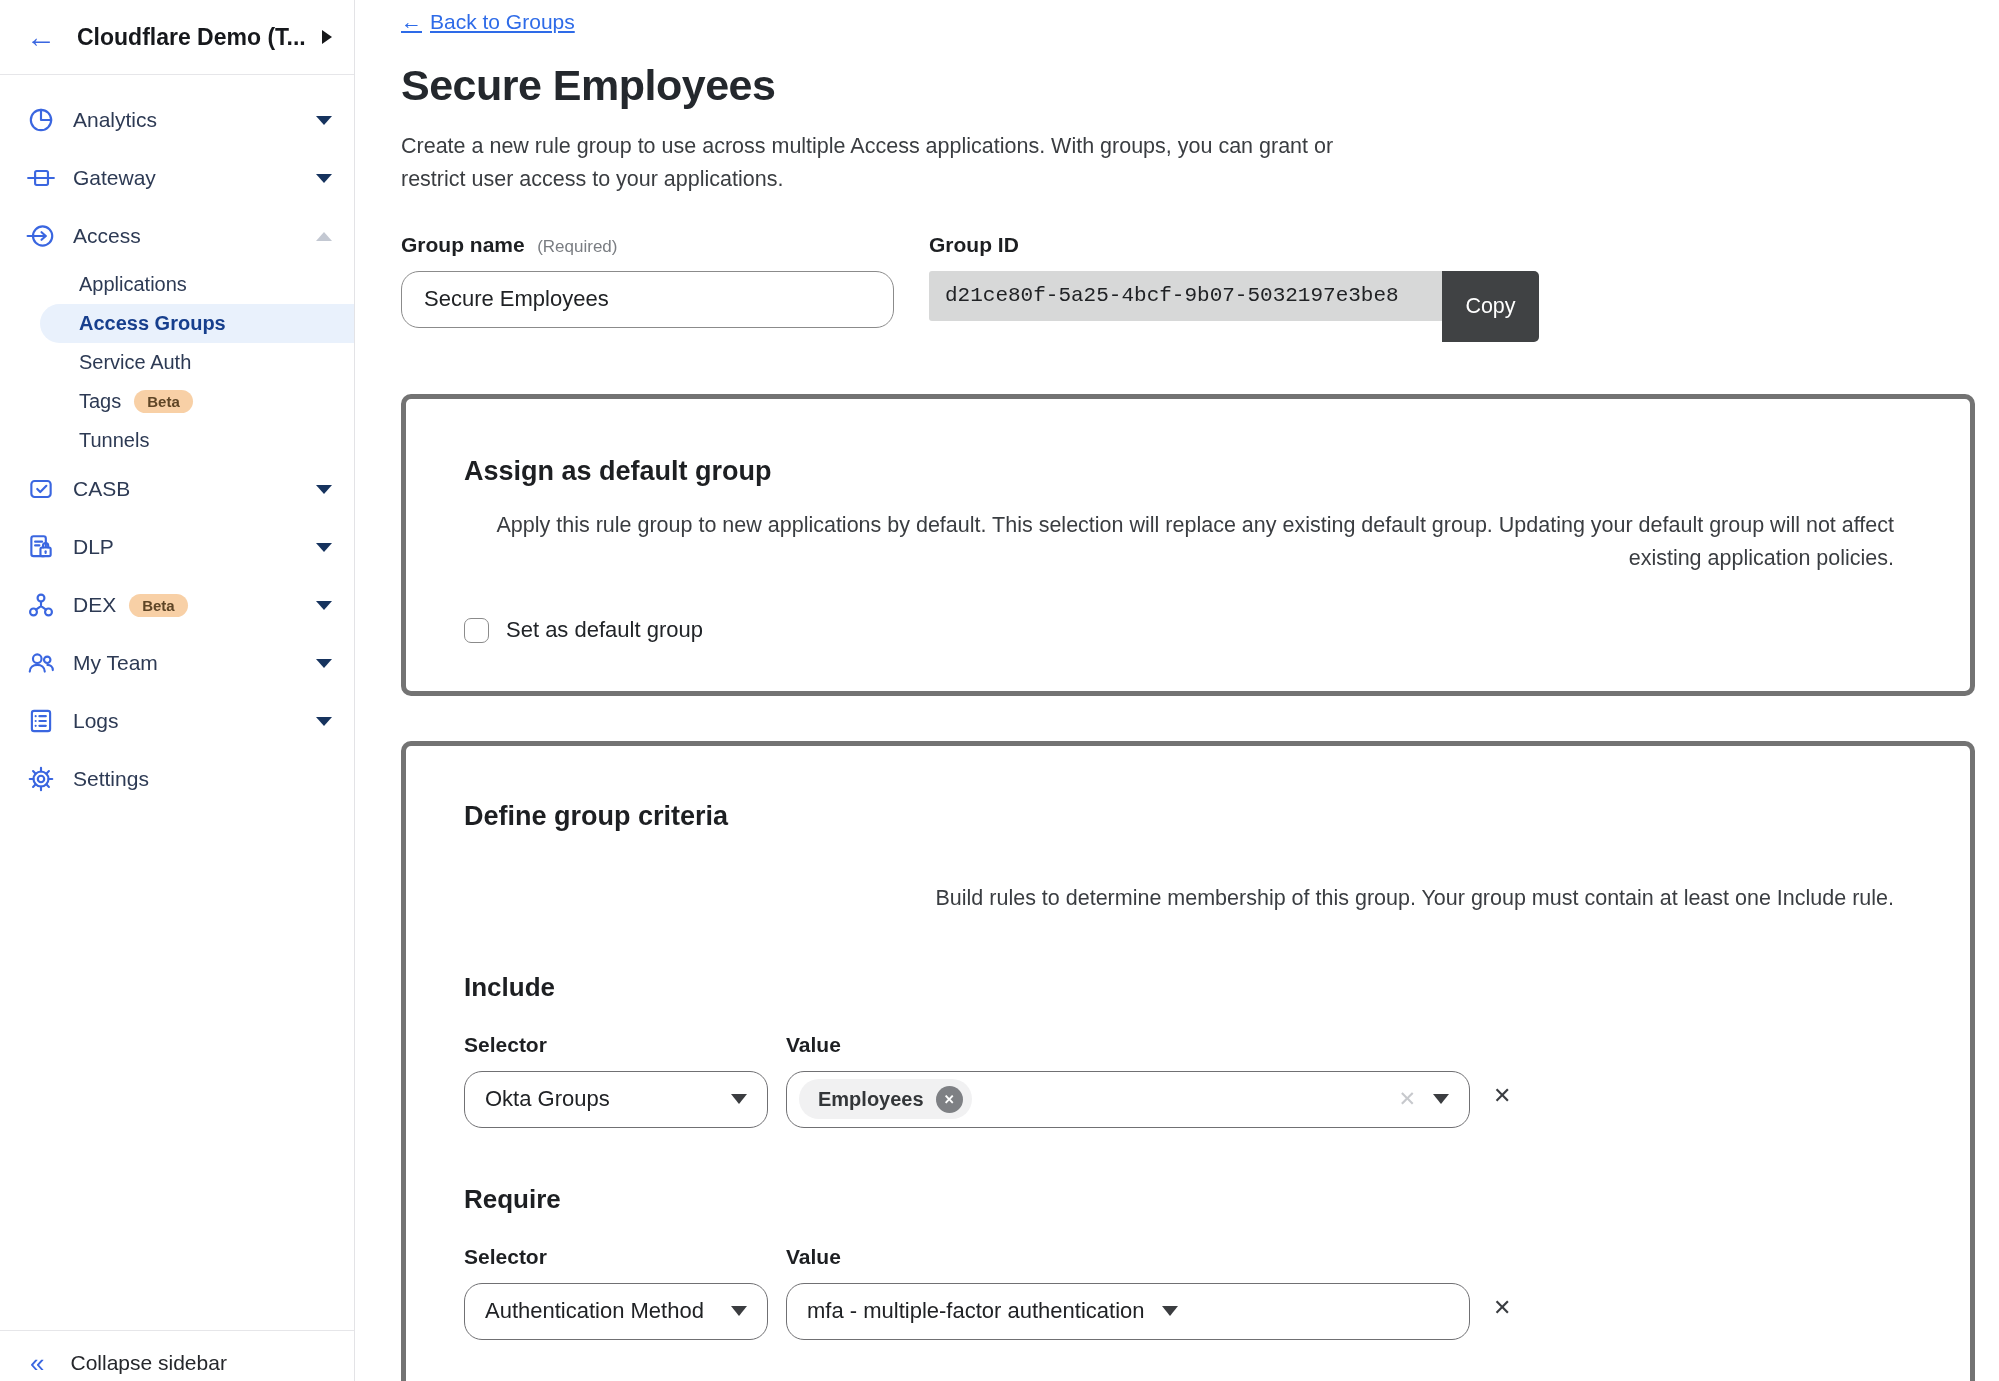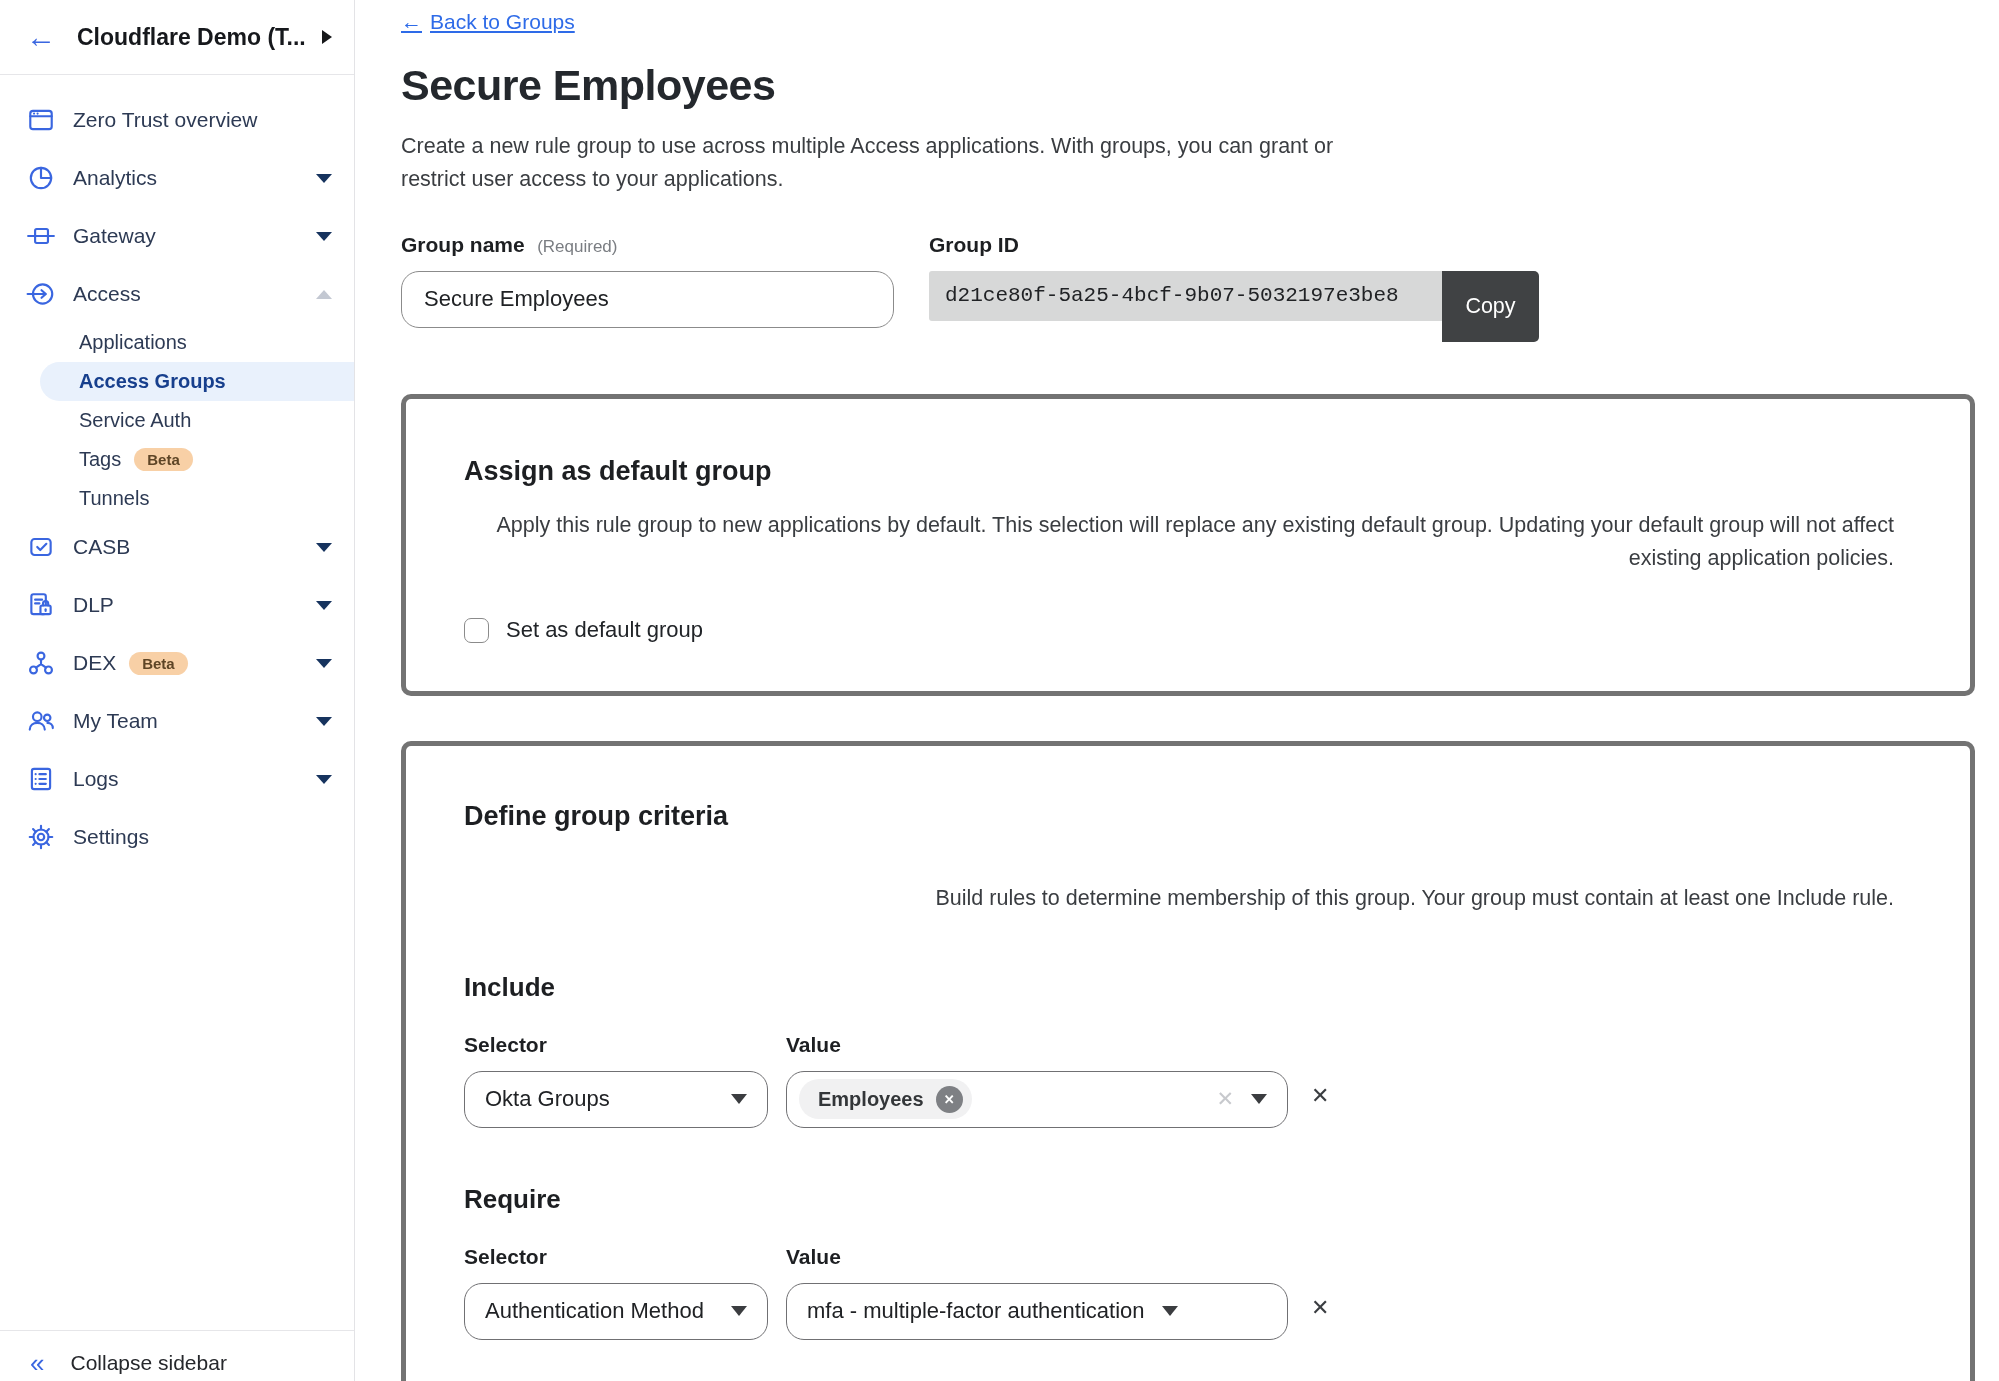--- a/index.html
+++ b/index.html
@@ -94,21 +94,21 @@
   .control-labels { display:flex; margin-top:30px; }
   .control-labels .field-label:first-child { width:322px; }
   .controls { display:flex; align-items:flex-start; margin-top:14px; }
   .select-box {
     width:304px; height:57px; border:1px solid #707073; border-radius:18px;
     display:flex; align-items:center; padding:0 20px; font-size:22px; color:#202225;
     background:#fff; cursor:pointer;
   }
   .dd-caret { width:0; height:0; border-left:8px solid transparent; border-right:8px solid transparent;
     border-top:10px solid #3b3d40; margin-left:auto; }
-  .value-box { width:502px; margin-left:18px; padding:0 20px 0 12px; }
+  .value-box { width:684px; margin-left:18px; padding:0 20px 0 12px; }
   .chip {
     background:#f1f1f2; border-radius:999px; height:40px; display:flex; align-items:center;
     padding:0 9px 0 19px; font-size:20px; font-weight:700; color:#333639;
   }
   .chip-x {
     width:27px; height:27px; border-radius:50%; background:#7e8084; color:#fff;
     display:flex; align-items:center; justify-content:center; font-size:13px; margin-left:12px; cursor:pointer;
   }
   .clear-x { margin-left:auto; color:#c7c9cd; font-size:21px; cursor:pointer; }
   .value-box .dd-caret { margin-left:17px; }
@@ -119,28 +119,20 @@
 
 <aside class="sidebar">
   <div class="sb-header">
     <a href="#" class="sb-back">←</a>
     <span class="sb-account">Cloudflare Demo (T...</span>
     <span class="sb-acct-caret"></span>
   </div>
 
   <nav class="sb-nav">
 
-    <div class="nav-item">
-      <svg class="icon-svg" width="30" height="30" viewBox="0 0 28 28">
-        <rect x="4" y="5.5" width="20" height="17" rx="2.5"></rect>
-          <path d="M4 10.5 H24"></path>
-          <path d="M7.5 8 h.02 M10.8 8 h.02"></path>
-      </svg>
-      <span class="nav-label">Zero Trust overview</span>
-    </div>
 
     <div class="nav-item">
       <svg class="icon-svg" width="30" height="30" viewBox="0 0 28 28">
         <circle cx="14" cy="14" r="9.5"></circle>
           <path d="M14 4.5 V14 H23.5"></path>
       </svg>
       <span class="nav-label">Analytics</span>
       <span class="caret-down"></span>
     </div>
 

